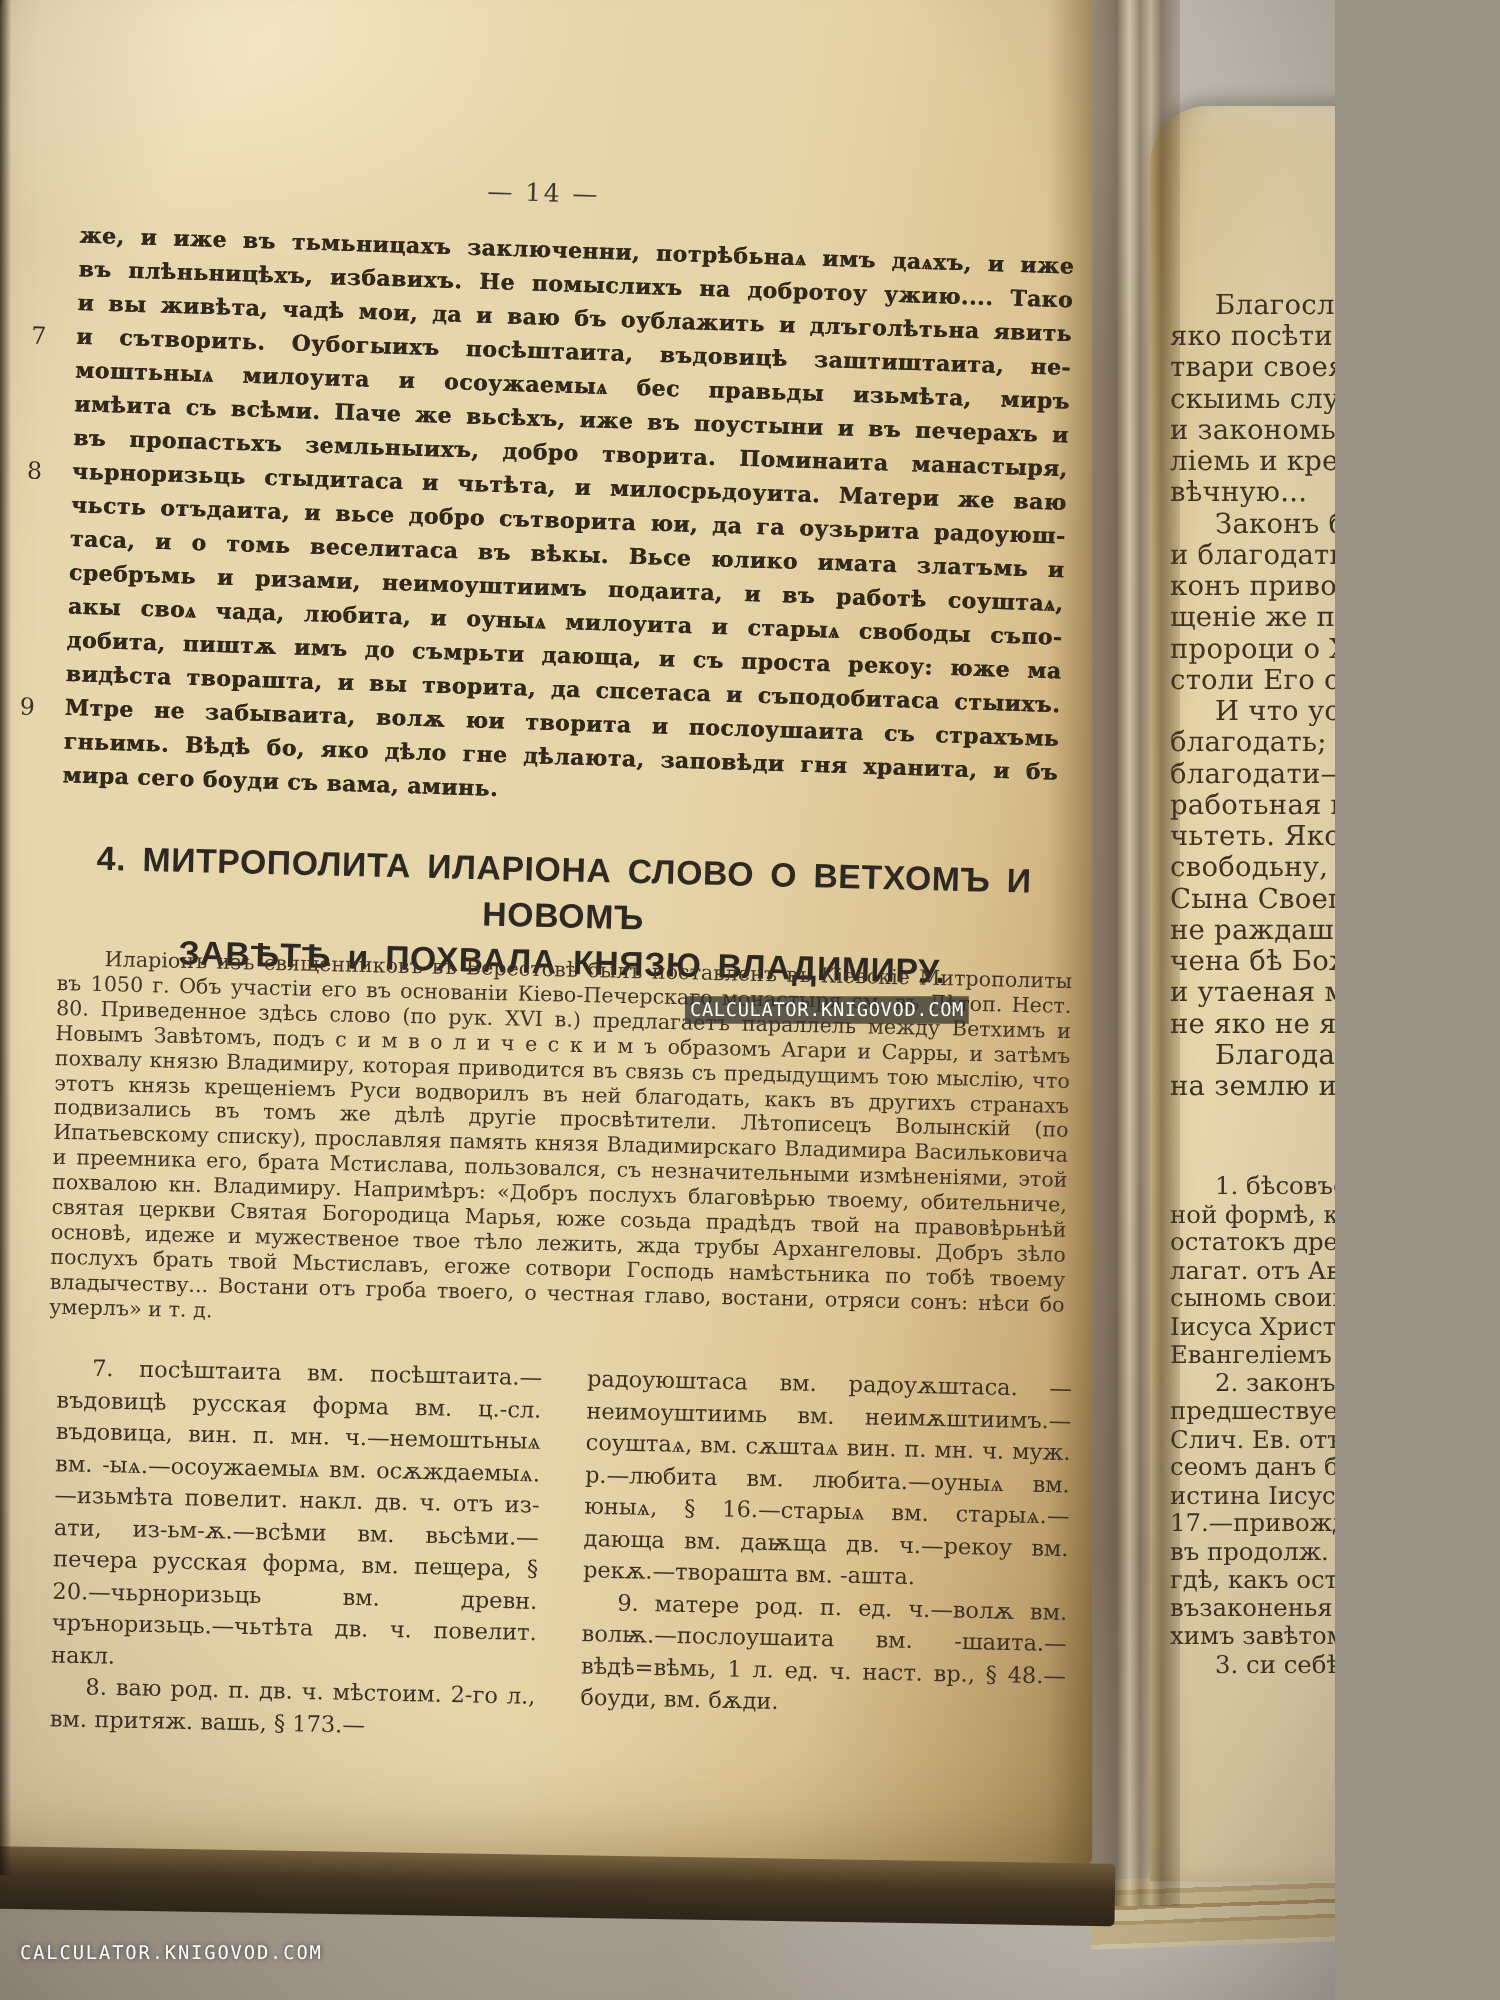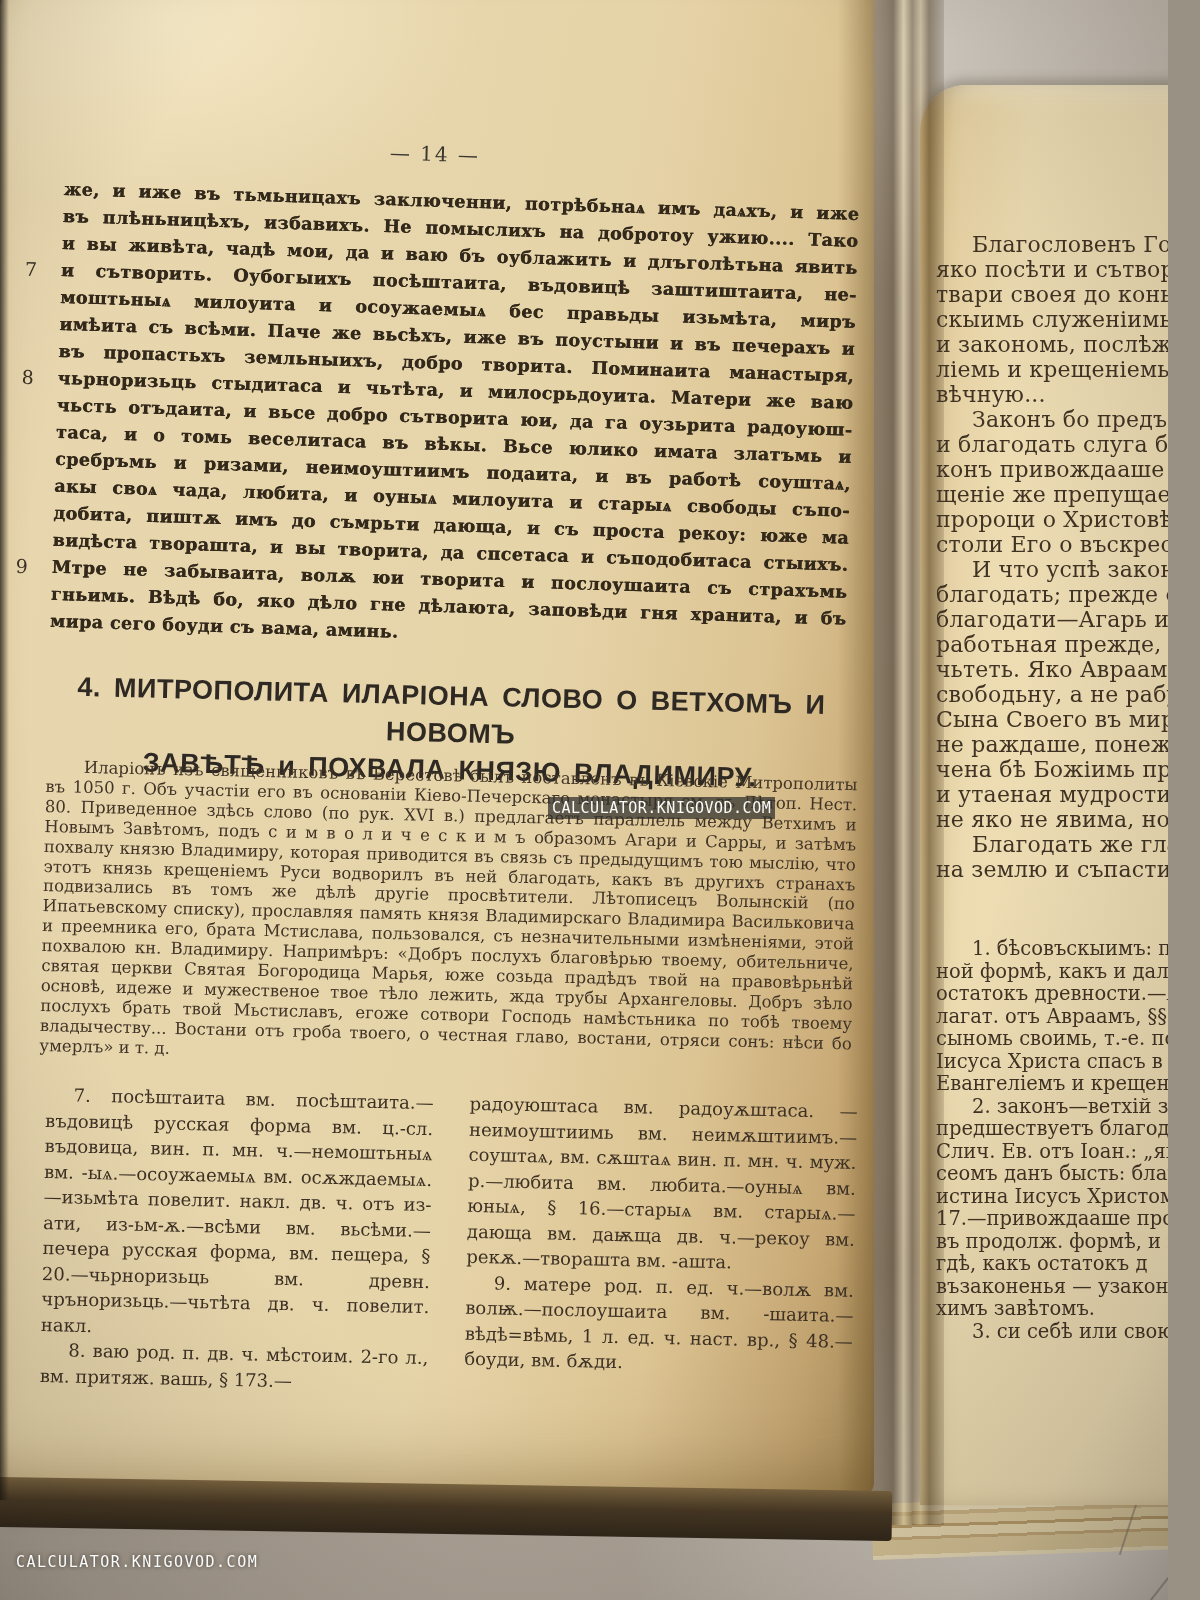--- a/index.html
+++ b/index.html
@@ -1,17 +1,17 @@
 <!DOCTYPE html>
 <html><head>
 <meta charset="utf-8">
 <style>
   html,body{margin:0;padding:0;background:#9a9185;}
   .scene{
-    position:relative;width:1168px;height:1600px;overflow:hidden;
+    position:relative;width:1068px;height:1600px;overflow:hidden;
     font-family:"DejaVu Serif",serif;
     background:
       radial-gradient(ellipse 700px 350px at 78% 3%, #d2ccc3, rgba(210,204,195,0) 70%),
       radial-gradient(ellipse 640px 420px at 92% 96%, #d8d3cc, rgba(216,211,204,0) 70%),
       radial-gradient(ellipse 500px 360px at 8% 99%, #a79d91, rgba(167,157,145,0) 72%),
       linear-gradient(175deg,#b8afa3 0%,#b2a89c 55%,#aca296 100%);
   }
   .scene::after{
     content:"";position:absolute;inset:0;z-index:9;pointer-events:none;
     background:radial-gradient(ellipse at 45% 40%, rgba(0,0,0,0) 55%, rgba(35,28,18,0.16) 85%, rgba(25,20,12,0.32) 100%);

